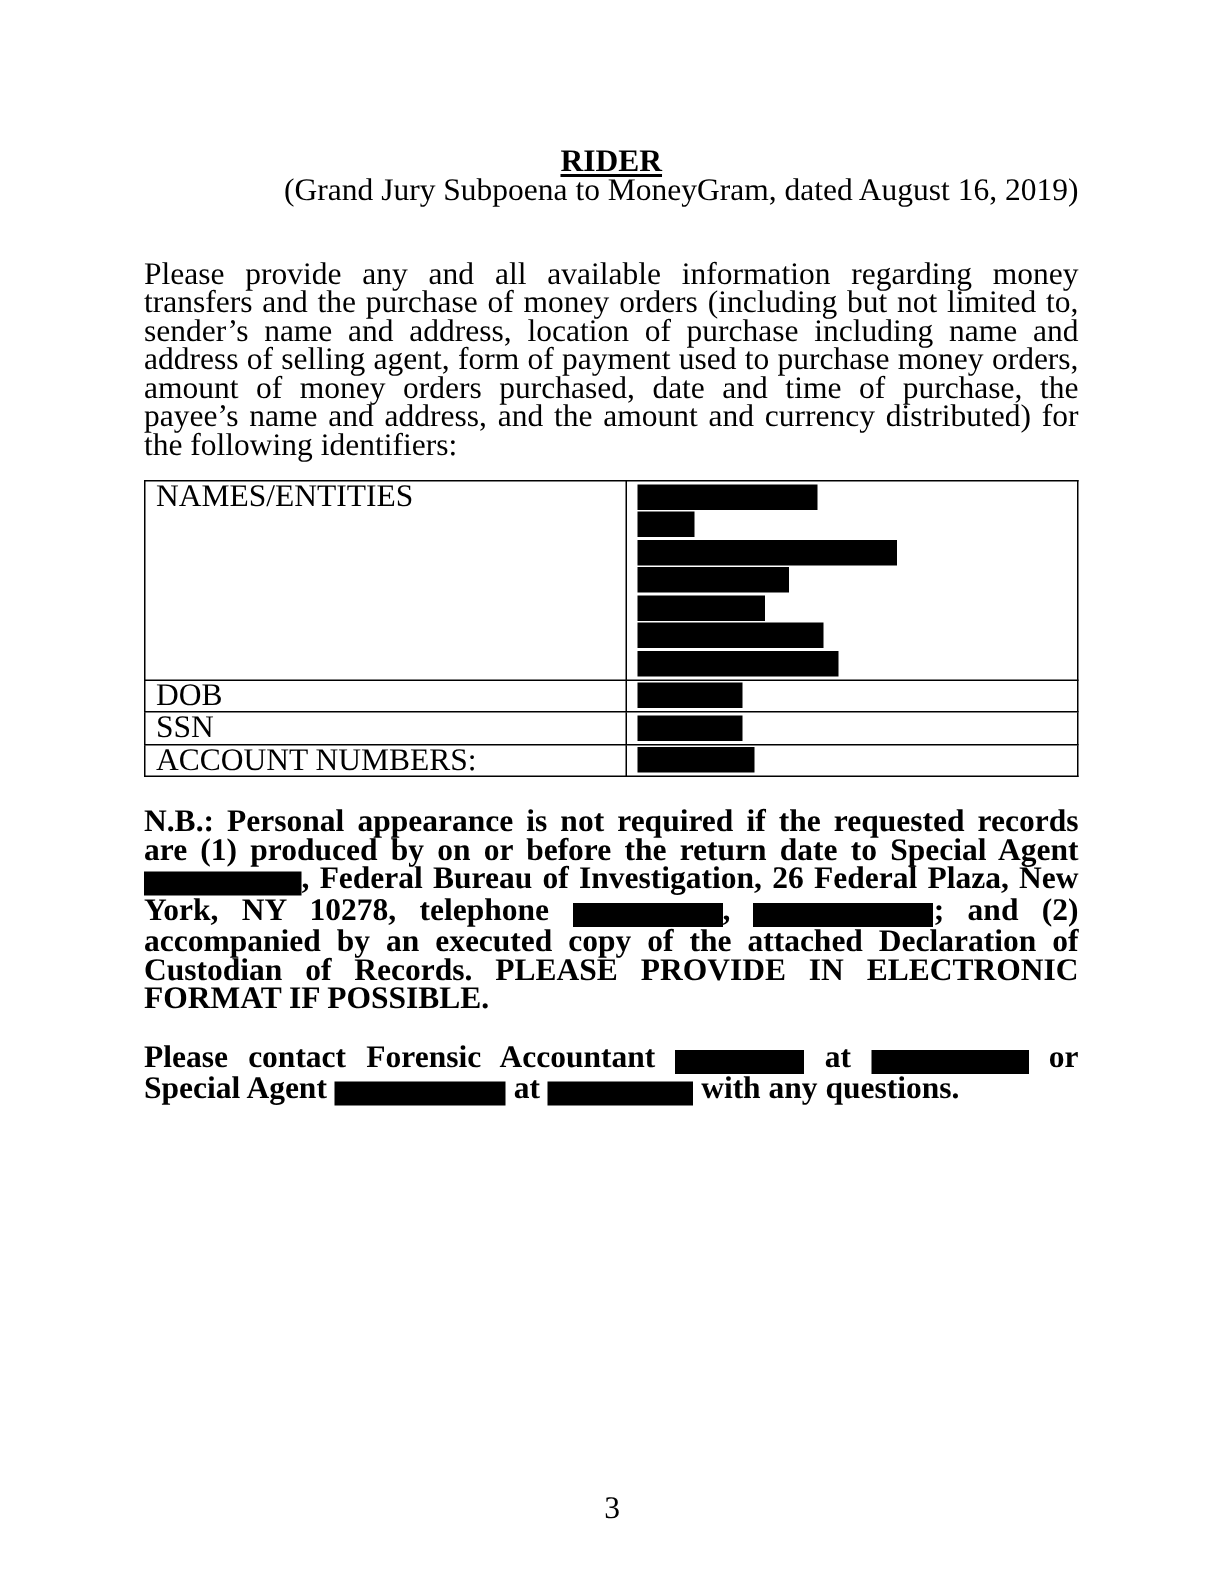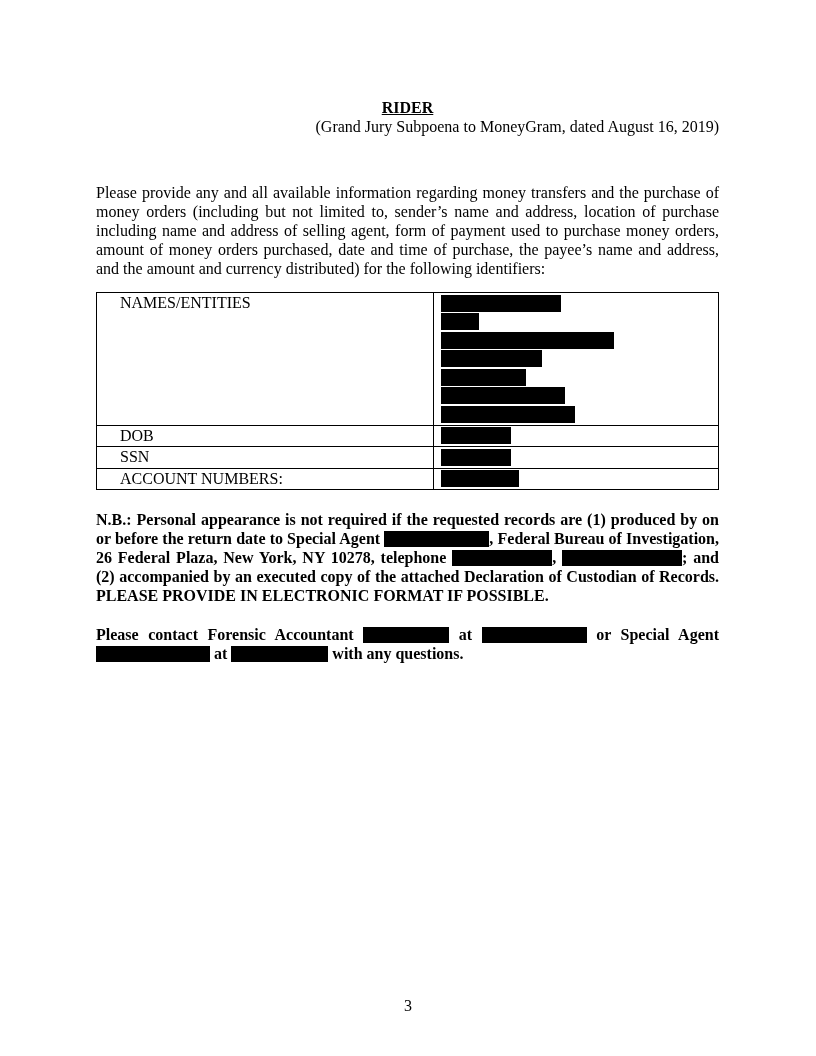--- a/index.html
+++ b/index.html
@@ -9,51 +9,51 @@
   }
   .page {
     position: relative;
     width: 816px;
     height: 1056px;
     margin: 0 auto;
     background: #ffffff;
     box-sizing: border-box;
     padding: 98px 97px 0 96px;
     font-family: "Liberation Serif", serif;
-    font-size: 16px;
+    font-size: 21px;
     line-height: 19px;
     color: #000000;
     overflow: hidden;
   }
   .doc-title {
     text-align: center;
     font-weight: 700;
     text-decoration: underline;
   }
   .doc-subtitle {
     text-align: right;
   }
   .intro {
-    margin: 47px 0 0 0;
+    margin: 37px 0 0 0;
     text-align: justify;
   }
   .id-table {
     border-collapse: collapse;
     table-layout: fixed;
     width: 100%;
     margin-top: 14px;
   }
   .id-table td {
     border: 1px solid #000000;
     vertical-align: top;
     padding: 0;
   }
   .id-table .label-cell {
     width: 313px;
-    padding-left: 23px;
+    padding-left: 7px;
   }
   .id-table .value-cell {
     padding: 1px 0 1px 7px;
   }
   .red-line {
     height: 18.5px;
     display: flex;
     align-items: center;
   }
   .redaction-bar {

